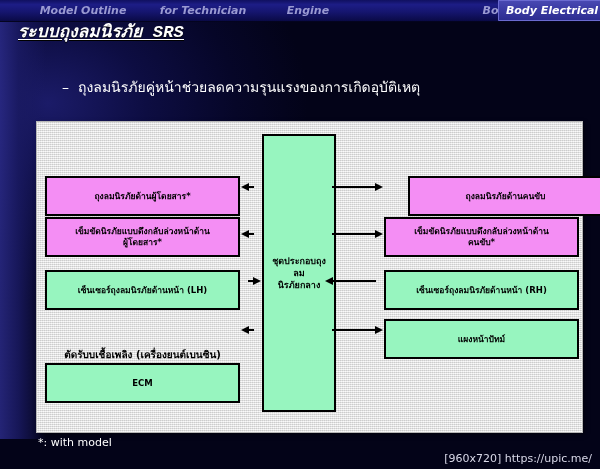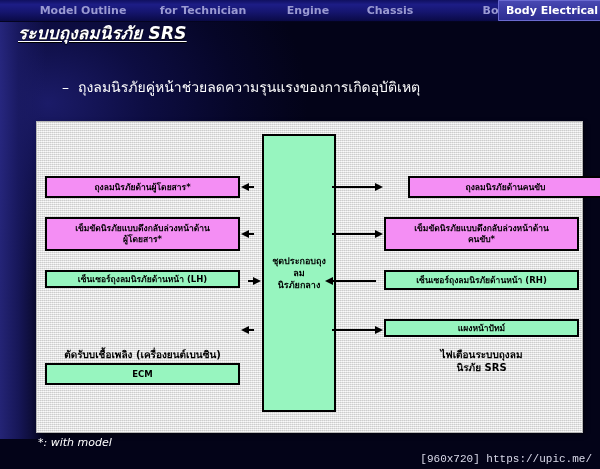--- a/index.html
+++ b/index.html
@@ -38,20 +38,21 @@
     left: 0; top: 0;
     width: 600px; height: 21px;
     background: linear-gradient(180deg, #101060 0%, #1d1d86 22%, #15156e 58%, #0a0a46 100%);
     border-bottom: 1px solid #04041f;
   }
   .tabbar .tab {
     position: absolute;
     top: 0;
     height: 21px;
     line-height: 21px;
+    font-style: italic;
     font-weight: bold;
     font-size: 11px;
     white-space: nowrap;
     color: #9a9ad2;
     text-align: center;
   }
   .tabbar .tab.active {
     color: #ffffff;
     background: linear-gradient(180deg, #4a4ab4 0%, #3b3ba4 45%, #2b2b8e 100%);
     box-shadow: inset 0 0 0 1px #6a6ad0;
@@ -66,20 +67,21 @@
     line-height: 24px;
     color: #ffffff;
     font-size: 17px;
     font-weight: bold;
     font-style: italic;
     text-decoration: underline;
     text-underline-offset: 2px;
     letter-spacing: .2px;
     white-space: nowrap;
     text-shadow: 0 1px 1px #000;
+    font-family: Liberation Mono, monospace;
   }
   
   .bullet-l1 {
     position: absolute;
     left: 38px; top: 52px;
     color: #ffffff;
     font-size: 14px;
     white-space: nowrap;
   }
   .bullet-dot {
@@ -117,21 +119,21 @@
     border: 2px solid #000000;
     box-sizing: border-box;
     display: flex;
     align-items: center;
     justify-content: center;
     text-align: center;
     font-size: 8.5px;
     font-weight: bold;
     color: #000000;
     line-height: 1.25;
-    padding: 7px 3px;
+    padding: 18px 3px;
   }
   .box.pink  { background: #f48ef4; }
   .box.green { background: #97f5bf; }
   .box.center {
     background: #97f5bf;
     font-size: 9px;
     line-height: 1.35;
   }
 
   .caption {
@@ -160,44 +162,41 @@
   .arrow.to-left::after  { left: -7px;  border-right: 8px solid #000; }
   .arrow.to-right::after { right: -7px; border-left: 8px solid #000; }
 
   
   .footnote {
     position: absolute;
     left: 38px; top: 436px;
     color: #ffffff;
     font-size: 11px;
     white-space: nowrap;
-    font-style: italic;
   }
   .footer-credit {
     position: absolute;
     right: 8px; bottom: 4px;
     color: #d9d9e8;
     font-size: 11px;
     white-space: nowrap;
-    font-family: Liberation Mono, monospace;
   }
 </style>
 </head>
 <body>
 
 <div id="slide">
 
   <div class="bg-body"></div>
   <div class="bg-left-glow"></div>
 
   <div class="tabbar" id="tabbar">
       <div class="tab" style="left: 28px; width: 110px;">Model Outline</div>
       <div class="tab" style="left: 278px; width: 60px;">Engine</div>
       <div class="tab" style="left: 148px; width: 110px;">for Technician</div>
-      <div class="tab" style="left: 360px; width: 60px;">Chassis</div>
       <div class="tab" style="left: 448px; width: 46px; margin-left: 27px;">Body</div>
       <div class="tab active" style="left: 498px; width: 96px;">Body Electrical</div>
     </div>
 
   <div class="title">ระบบถุงลมนิรภัย SRS</div>
 
   <div class="bullet-l2">
     <span class="dash">–</span><span>ถุงลมนิรภัยคู่หน้าช่วยลดความรุนแรงของการเกิดอุบัติเหตุ</span>
   </div>
 
@@ -213,19 +212,18 @@
       <div class="arrow to-left" style="left: 211px; top: 207px; width: 6px;"></div>
       <div class="box pink" style="left: 347px; top: 54px; width: 195px; height: 22px; margin-left: 24px;">ถุงลมนิรภัยด้านคนขับ</div>
       <div class="arrow to-right" style="left: 295px; top: 64px; width: 44px;"></div>
       <div class="box pink" style="left: 347px; top: 95px; width: 195px; height: 34px;">เข็มขัดนิรภัยแบบดึงกลับล่วงหน้าด้าน<br>คนขับ*</div>
       <div class="arrow to-right" style="left: 295px; top: 111px; width: 44px;"></div>
       <div class="box green" style="left: 347px; top: 148px; width: 195px; height: 20px;">เซ็นเซอร์ถุงลมนิรภัยด้านหน้า (RH)</div>
       <div class="arrow to-left" style="left: 295px; top: 158px; width: 44px;"></div>
       <div class="box green" style="left: 347px; top: 197px; width: 195px; height: 18px;">แผงหน้าปัทม์</div>
       <div class="arrow to-right" style="left: 295px; top: 207px; width: 44px;"></div>
       <div class="caption" style="left: 8px; top: 226px; width: 195px;">ตัดรับบเชื้อเพลิง (เครื่องยนต์เบนซิน)</div>
-      <div class="caption" style="left: 347px; top: 226px; width: 195px;">ไฟเตือนระบบถุงลม<br>นิรภัย SRS</div>
     </div>
 
   <div class="footnote">*: with model</div>
   <div class="footer-credit">[960x720] https://upic.me/</div>
 
 </div>
 
 </body></html>

